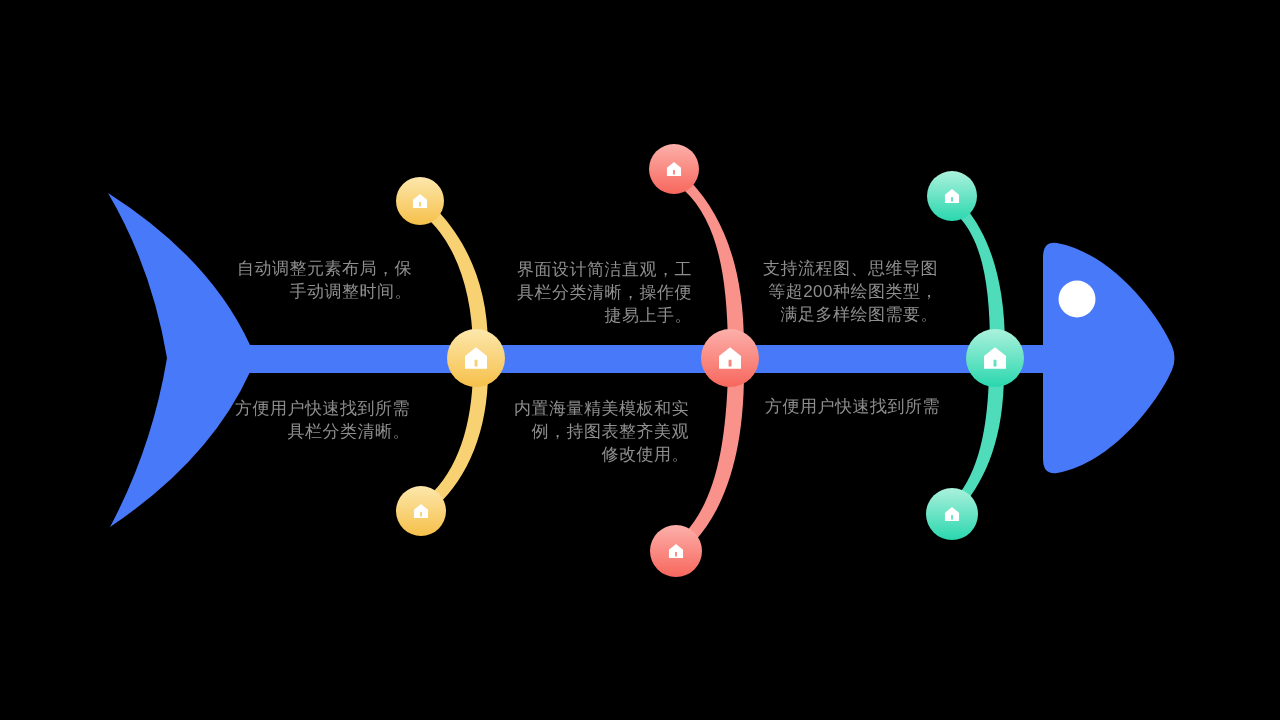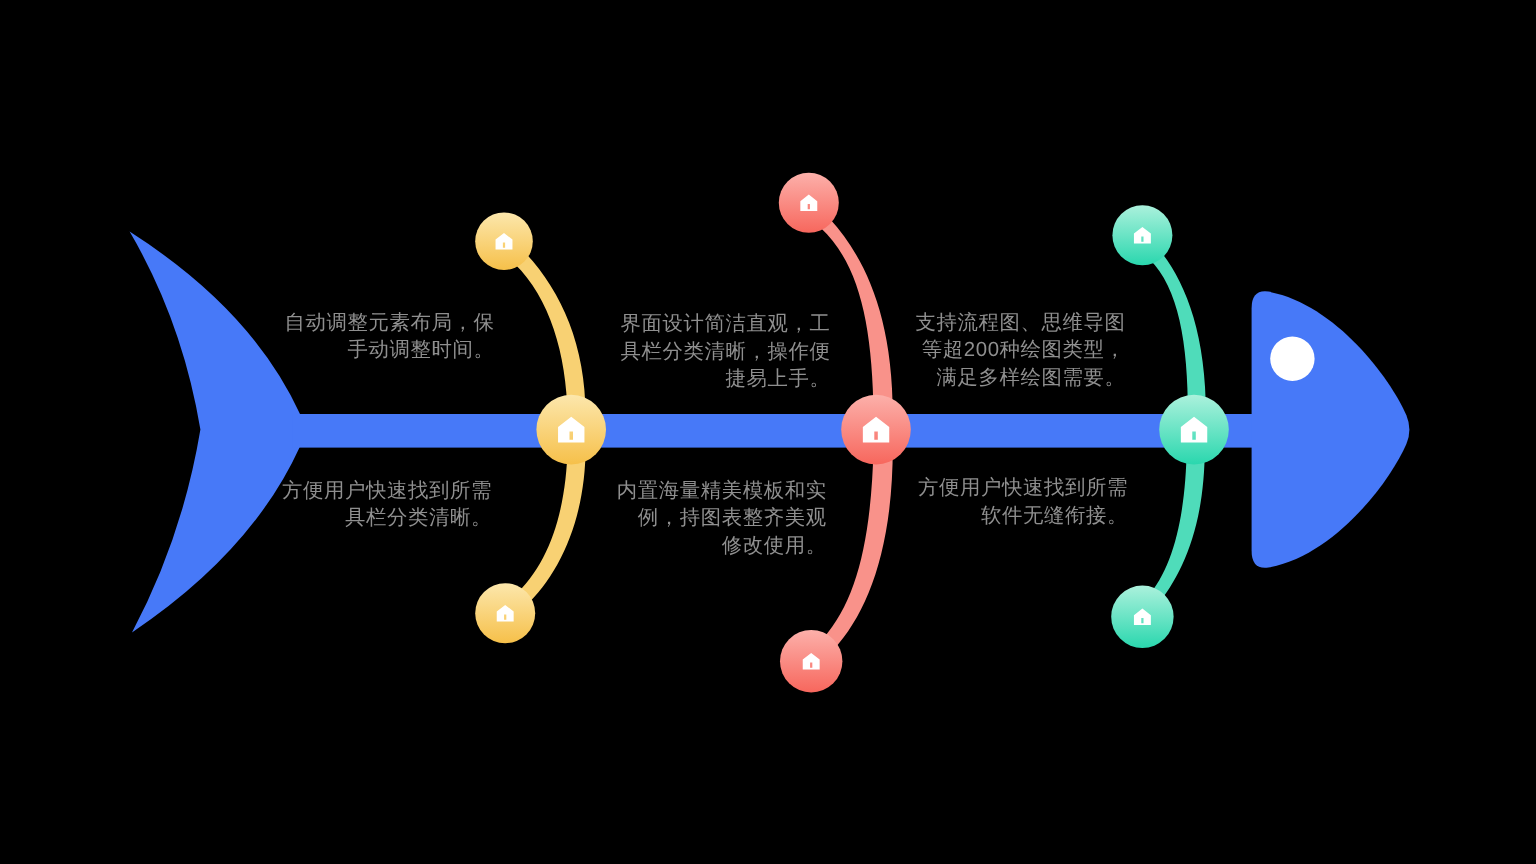--- a/index.html
+++ b/index.html
@@ -134,16 +134,15 @@
     <div>修改使用。</div>
   </div>
 
   <div class="note" style="right:342px; top:257px;">
     <div>支持流程图、思维导图</div>
     <div>等超200种绘图类型，</div>
     <div>满足多样绘图需要。</div>
   </div>
   <div class="note" style="right:340px; top:395px;">
     <div>方便用户快速找到所需</div>
-    <div>软件无缝衔接。</div>
   </div>
 
 </div>
 
 </body></html>

